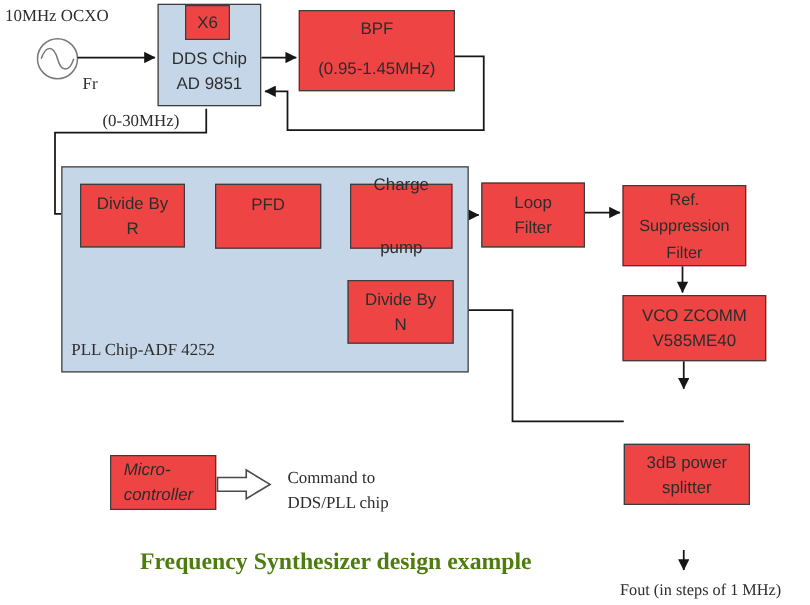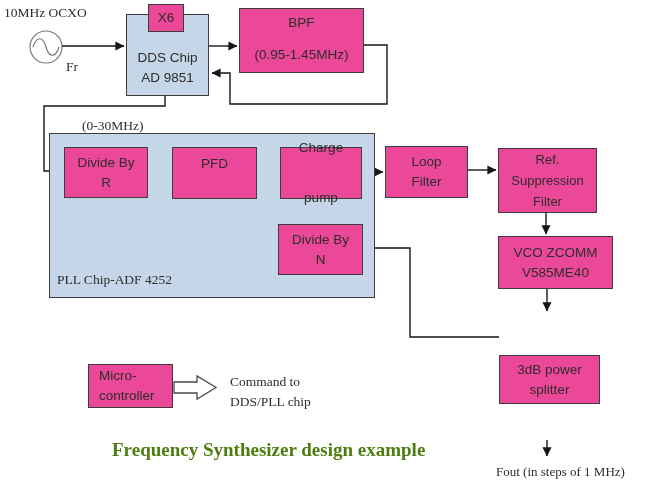--- a/index.html
+++ b/index.html
@@ -8,46 +8,46 @@
     --line-color:#161616;
   }
   html,body{margin:0;padding:0;background:#ffffff;}
   .canvas{
     position:relative;width:648px;height:484px;background:#ffffff;overflow:hidden;
     font-family:"Liberation Sans",sans-serif;color:#2d2d2d;
   }
   .layer{position:absolute;left:0;top:0;width:648px;height:484px;}
   .box{
     position:absolute;box-sizing:border-box;
-    border:1.4px solid var(--box-border);background:#ec4899;
+    border:1.4px solid var(--box-border);background:#ef4444;
     display:flex;flex-direction:column;align-items:center;justify-content:center;
     text-align:center;font-size:13.5px;line-height:20px;white-space:nowrap;
   }
   .blue{background:var(--block-fill);}
   .lbl{position:absolute;font-size:13.5px;line-height:15px;white-space:nowrap;font-family:Liberation Serif, serif;}
 
   #pllrect{left:49px;top:133px;width:326px;height:165px;}
-  #dds{left:126px;top:14px;width:83px;height:82px;justify-content:flex-end;padding-bottom:7px;}
+  #dds{left:126px;top:3px;width:83px;height:82px;justify-content:flex-end;padding-bottom:7px;}
   #x6{left:148px;top:4px;width:36px;height:28px;}
   #bpf1{left:239px;top:8px;width:125px;height:65px;justify-content:space-between;padding:4px 0 7px 0;}
   #divr{left:64px;top:147px;width:84px;height:51px;}
   #pfd{left:172px;top:147px;width:85px;height:52px;justify-content:flex-start;padding-top:6px;}
   #charge{left:280px;top:147px;width:82px;height:52px;gap:30px;}
   #divn{left:278px;top:224px;width:85px;height:51px;}
   #loop{left:385px;top:146px;width:83px;height:52px;}
   #refsup{left:498px;top:148px;width:99px;height:65px;line-height:21px;font-size:13px;}
   #vco{left:498px;top:236px;width:115px;height:53px;}
   #split{left:499px;top:313px;width:101px;height:49px;margin-top:42px;}
   #bpf2{left:504px;top:389px;width:87px;height:51px;}
-  #micro{left:88px;top:364px;width:85px;height:44px;align-items:flex-start;text-align:left;padding-left:10px;}
+  #micro{left:88px;top:364px;width:85px;height:44px;align-items:flex-start;text-align:left;padding-left:10px;font-style:italic;}
 
   #plllabel{left:57px;top:272px;font-size:13.5px;}
   #ocxo-lbl{left:4px;top:5px;}
   #fr-lbl{left:66px;top:59px;}
-  #range-lbl{left:82px;top:89px;margin-top:29px;}
+  #range-lbl{left:82px;top:89px;}
   #cmd-lbl{left:230px;top:372px;line-height:20px;}
   #fout-lbl{left:496px;top:464px;font-size:13px;}
   #title{left:112px;top:442px;font-size:19px;font-weight:bold;color:#4d7c0f;}
 
   svg .wire{stroke:var(--line-color);stroke-width:1.4;fill:none;}
   svg .thin{stroke:#787878;stroke-width:1.2;fill:none;}
   svg .hollow{stroke:#4a4a4a;stroke-width:1.3;fill:#ffffff;}
   marker path{fill:var(--line-color);}
 </style>
 </head>

